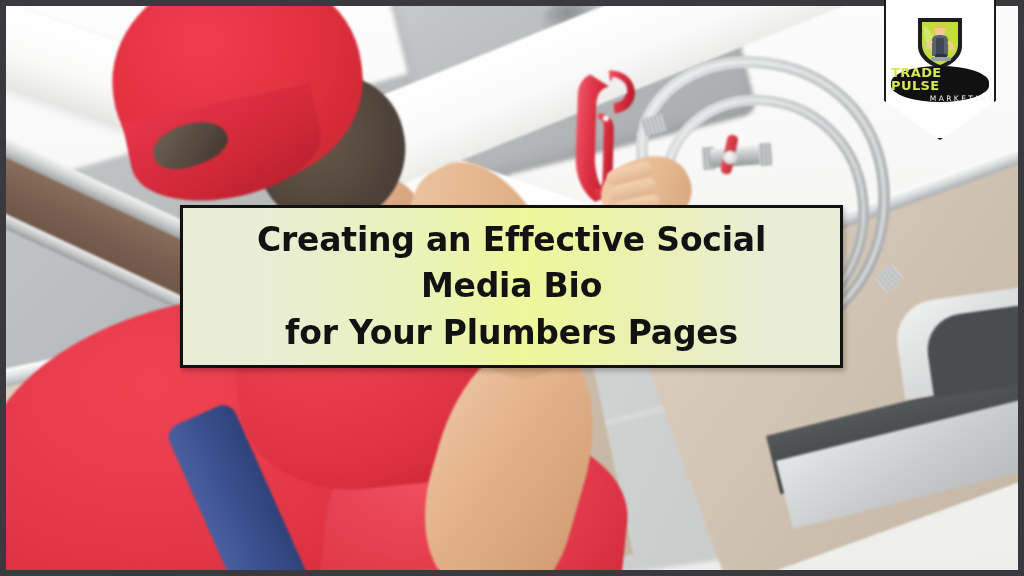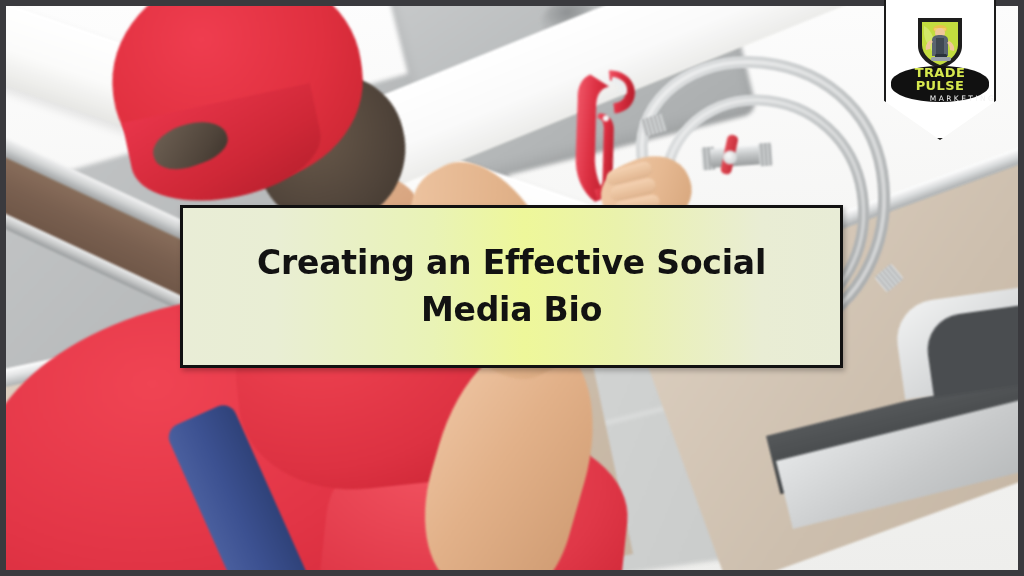--- a/index.html
+++ b/index.html
@@ -415,21 +415,20 @@
     border: 2px solid #1b1b1b;
     border-top: none;
     box-sizing: border-box;
     clip-path: polygon(0 0, 100% 0, 100% 72%, 50% 100%, 0 72%);
     display: flex;
     flex-direction: column;
     align-items: center;
     justify-content: flex-start;
     padding-top: 14px;
     filter: drop-shadow(1px 1px 1px rgba(0,0,0,.25));
-    text-align: center;
   }
   .logo-shield-wrap {
     position: relative;
     width: 56px;
     height: 58px;
   }
   .logo-wordmark {
     position: relative;
     margin-top: -6px;
     width: 98px;
@@ -552,20 +551,21 @@
 
     <div class="hand blur-all"></div>
     <div class="finger blur-all" style="left:600px; top:160px; transform:rotate(-16deg);"></div>
     <div class="finger blur-all" style="left:604px; top:176px; transform:rotate(-14deg);"></div>
     <div class="finger blur-all" style="left:608px; top:192px; transform:rotate(-12deg);"></div>
   </div>
 
   <div class="title-banner">
     <h1 class="title-text">
       <span>Creating an Effective Social Media Bio</span><br>
+      <span>for Your Plumbers Pages</span>
     </h1>
   </div>
 
   <div class="logo-pennant">
     <div class="logo-shield-wrap">
       <svg width="56" height="58" viewBox="0 0 56 58">
         <path d="M6,4 L50,4 L50,32 C50,44 38,52 28,55 C18,52 6,44 6,32 Z" fill="#1d1d1d"></path>
         <path d="M10,8 L46,8 L46,31 C46,41 36,48 28,51 C20,48 10,41 10,31 Z" fill="#c3dd3f"></path>
         <path d="M12,12 C20,16 24,26 22,40 C18,34 13,28 12,20 Z" fill="#d8ea78" opacity="0.75"></path>
         <ellipse cx="28" cy="15" rx="7" ry="4" fill="#e8c24a"></ellipse>

